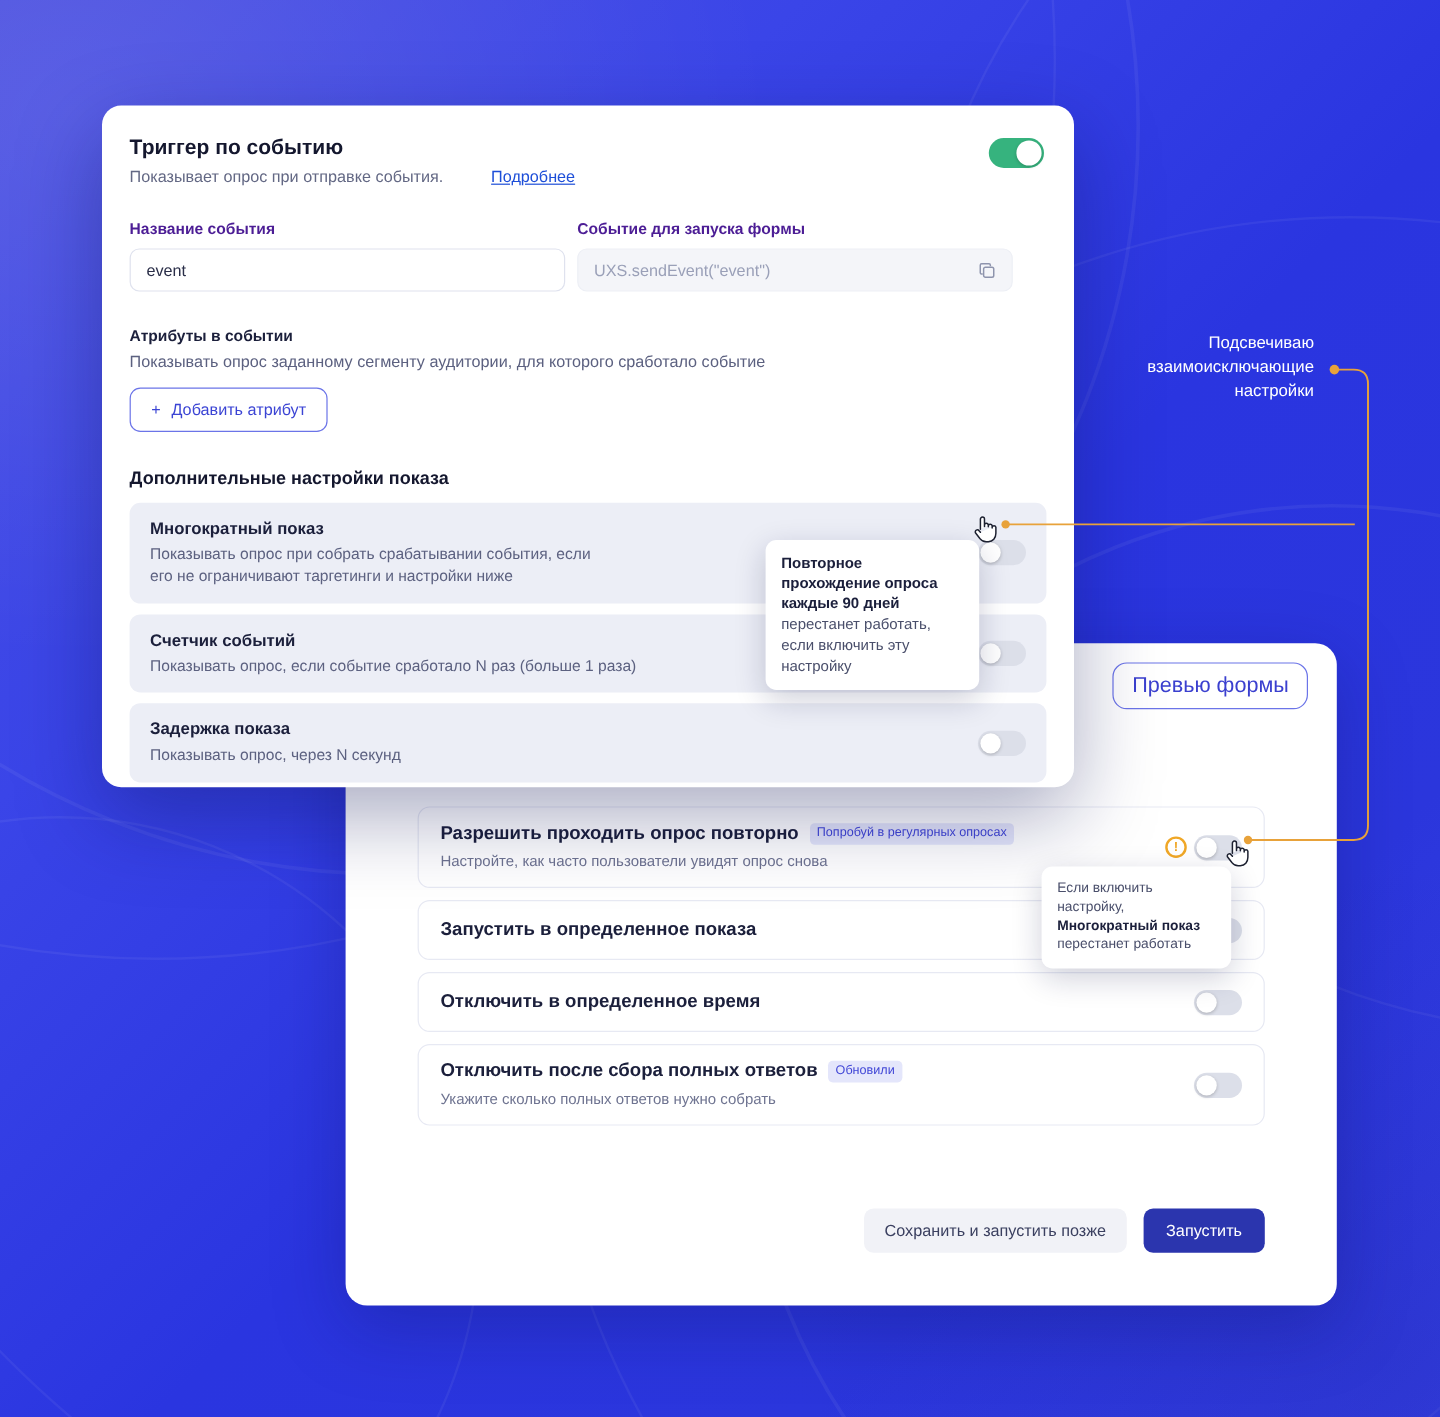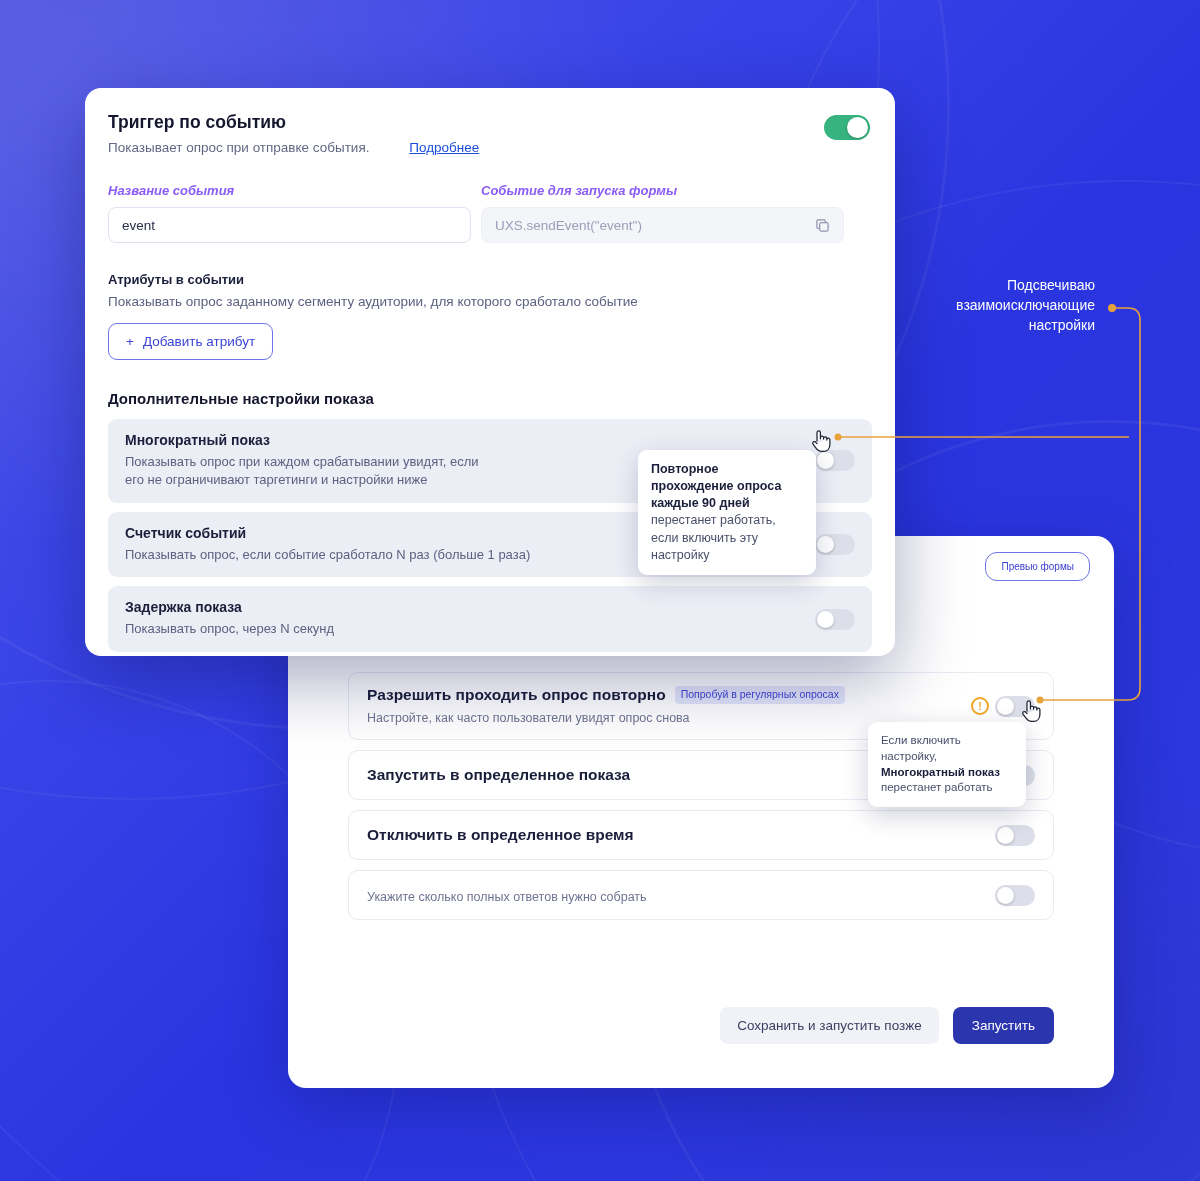--- a/index.html
+++ b/index.html
@@ -56,21 +56,21 @@
 
   #preview-row {
     position: absolute;
     right: 24px; top: 16px;
   }
   .btn-outline {
     border: 1.5px solid #6b74e8;
     color: #3b40cf;
     background: #fff;
     border-radius: 12px;
-    font-size: 10px;
+    font-size: 18px;
     padding: 8px 15px;
     font-family: "Liberation Sans", sans-serif;
     cursor: pointer;
     white-space: nowrap;
   }
 
   #back-rows {
     position: absolute;
     left: 60px; top: 136px;
     width: 706px;
@@ -220,23 +220,22 @@
 
   .field-row {
     display: flex;
     gap: 10px;
     margin-top: 28px;
   }
   .field { width: 363px; }
   .field-label {
     font-size: 13px;
     font-weight: bold;
-    color: #8b5cf6;
+    color: #4c1d95;
     margin-bottom: 9px;
-    font-style: italic;
   }
   .input-box {
     height: 36px;
     border: 1px solid #dfe2ee;
     border-radius: 8px;
     background: #fff;
     display: flex;
     align-items: center;
     padding: 0 13px;
     font-size: 13.5px;
@@ -414,20 +413,24 @@
         </div>
         <div class="toggle-wrap">
           <div class="toggle">
               <div class="knob"></div>
             </div>
         </div>
       </div>
 
       <div class="srow">
         <div class="srow-text">
+          <div class="srow-title">
+            <span>Отключить после сбора полных ответов</span>
+            <span class="badge">Обновили</span>
+          </div>
           <div class="srow-sub">Укажите сколько полных ответов нужно собрать</div>
         </div>
         <div class="toggle-wrap">
           <div class="toggle">
               <div class="knob"></div>
             </div>
         </div>
       </div>
 
 
@@ -479,21 +482,21 @@
       <span>Добавить атрибут</span>
     </button>
 
     <div class="section-head">Дополнительные настройки показа</div>
 
     
     <div class="frow">
       <div class="frow-text">
         <div class="frow-title">Многократный показ</div>
         <div class="frow-sub">
-          <span>Показывать опрос при каждом срабатывании увидят, если</span><br>
+          <span>Показывать опрос при собрать срабатывании события, если</span><br>
           <span>его не ограничивают таргетинги и настройки ниже</span>
         </div>
       </div>
       <div class="toggle-wrap">
         <div class="warn-icon">!</div>
         <div class="toggle">
             <div class="knob"></div>
           </div>
       </div>
     </div>

